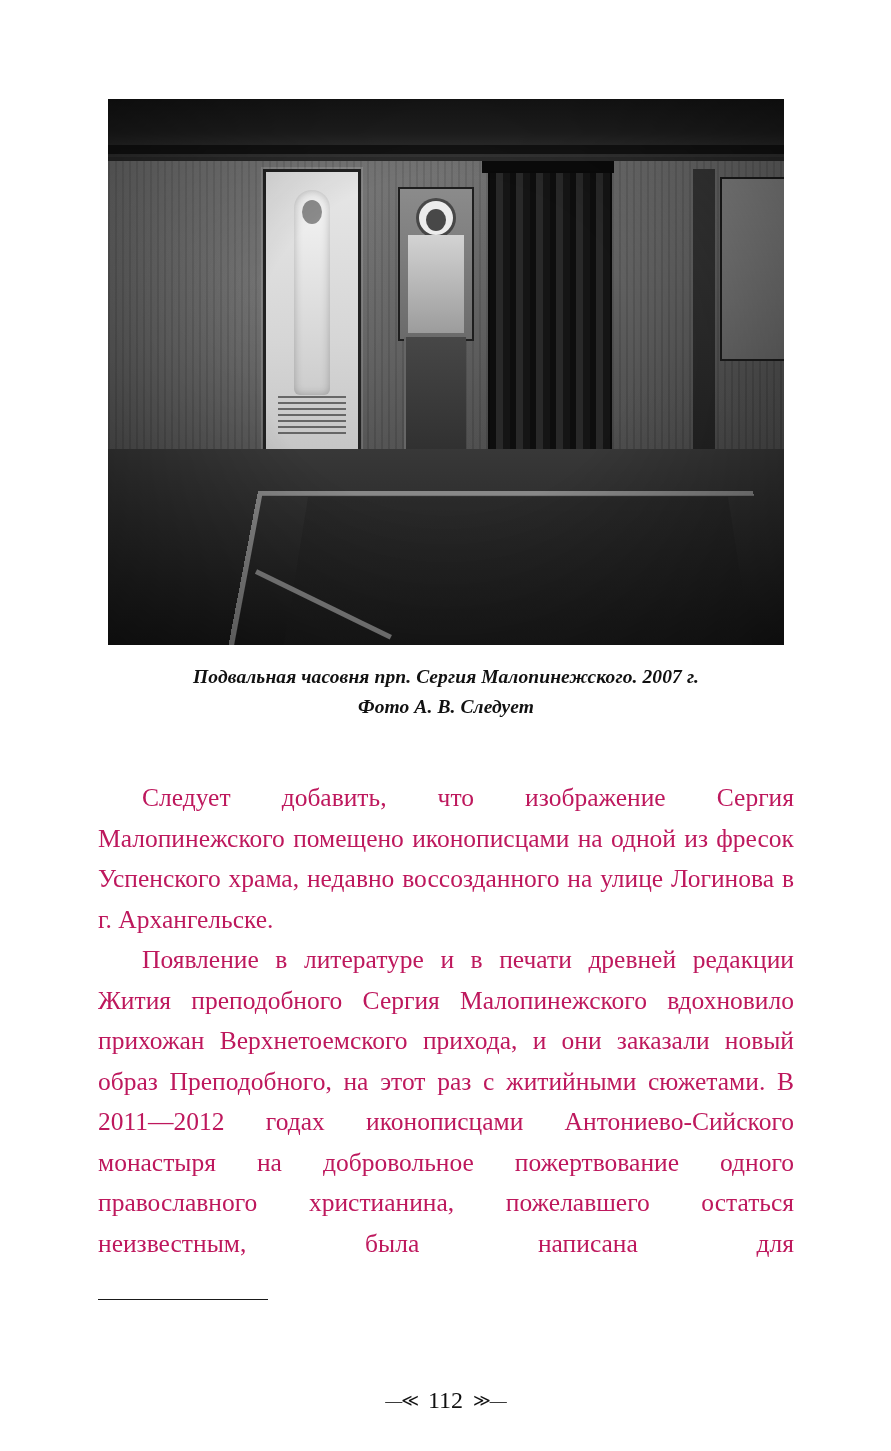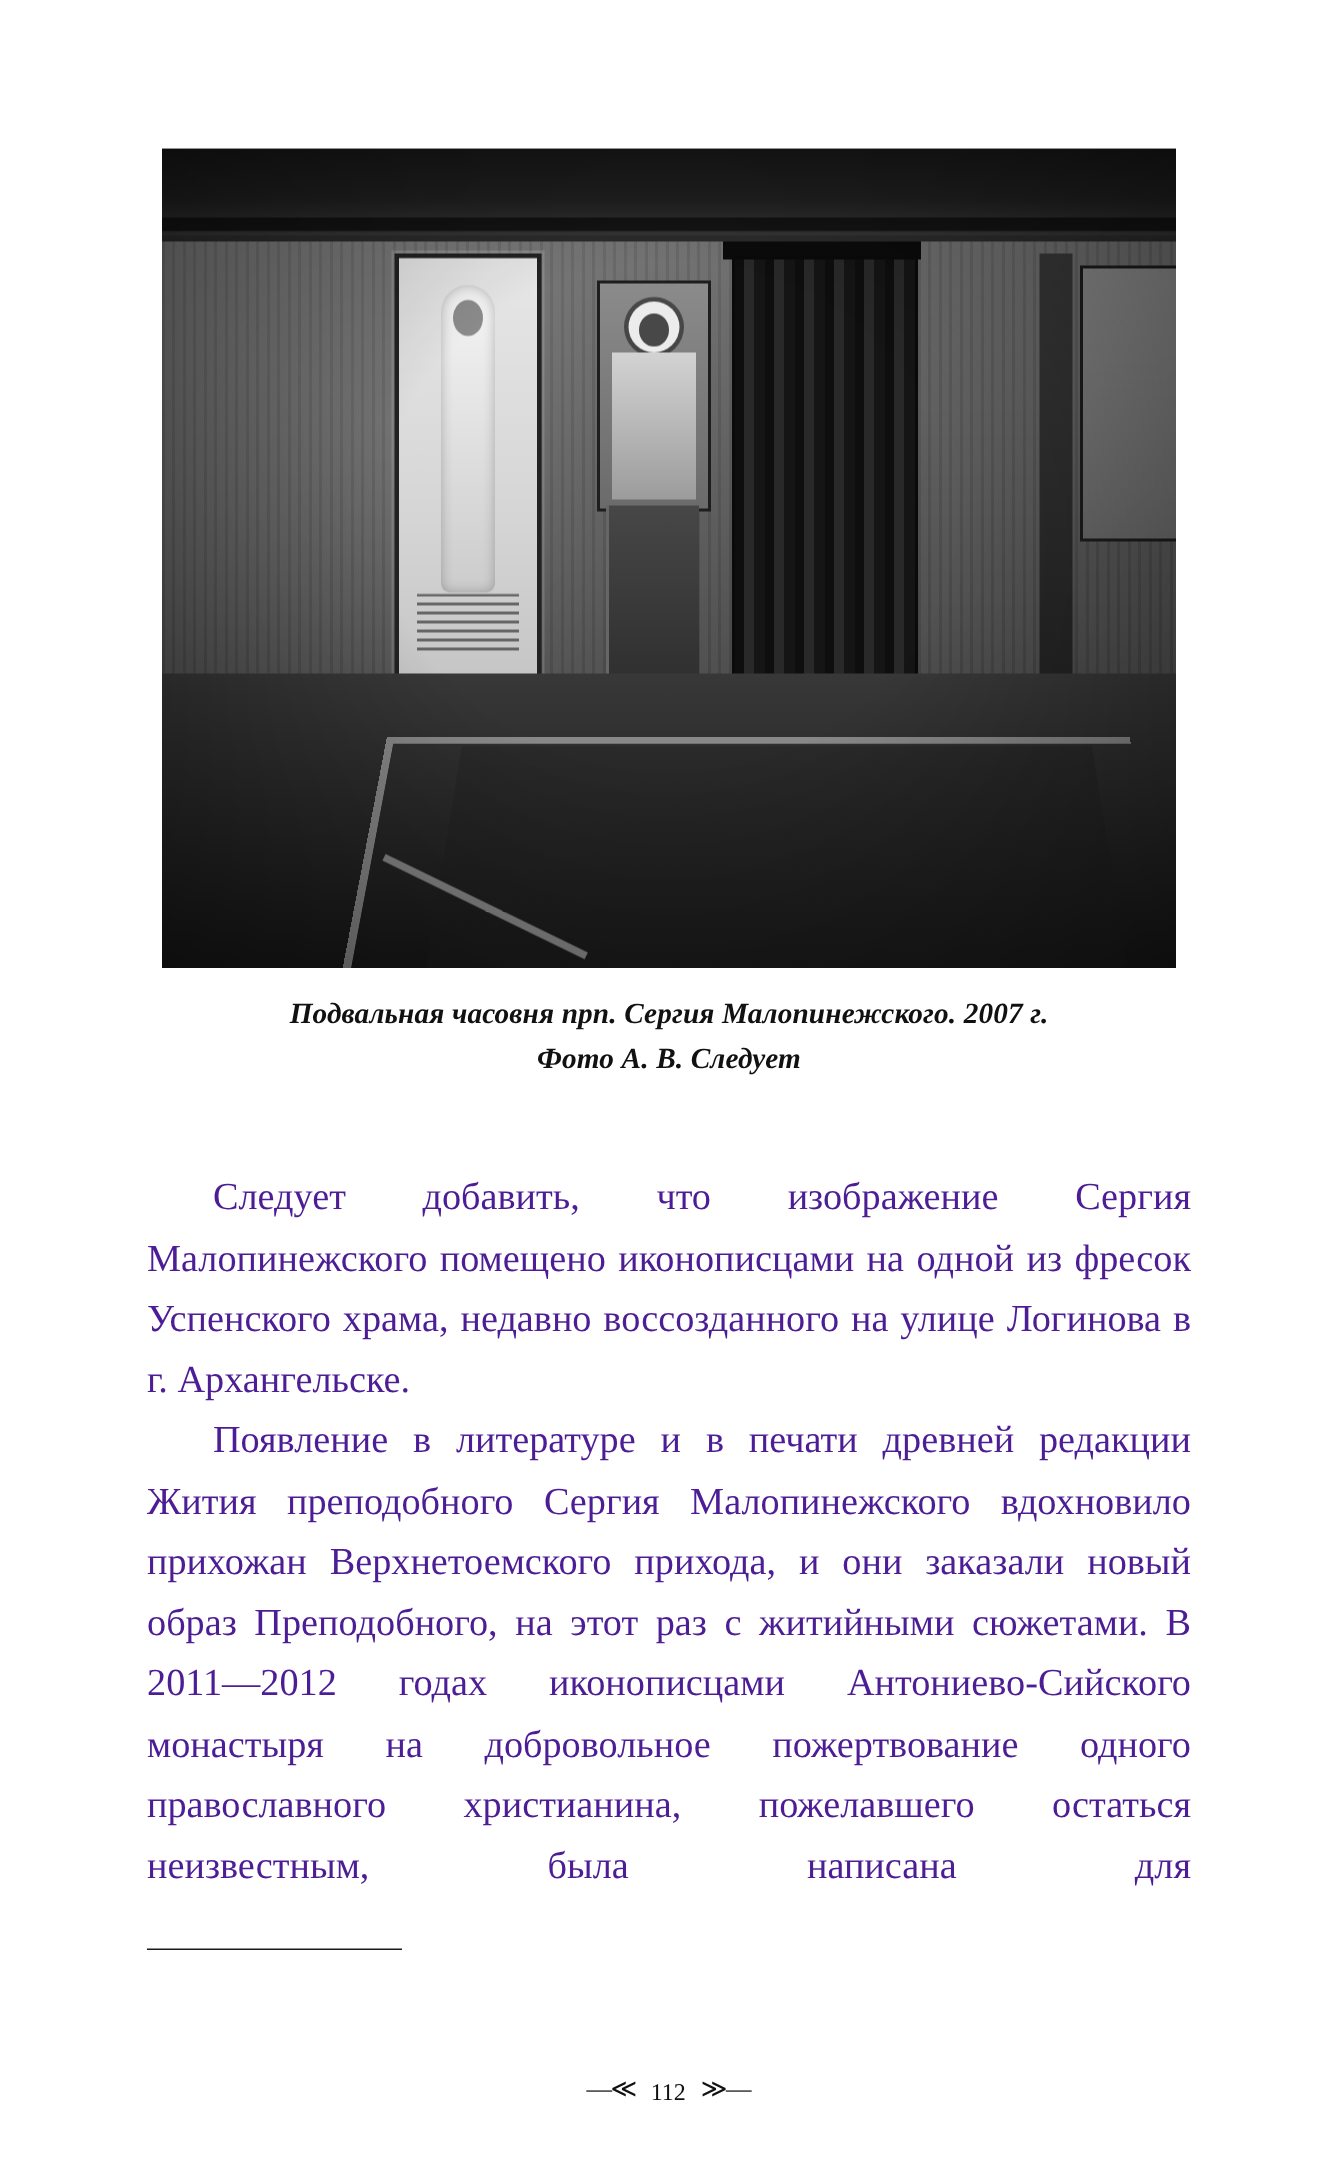--- a/index.html
+++ b/index.html
@@ -253,21 +253,21 @@
 
   
   .body-text {
     position: absolute;
     left: 98px;
     top: 778px;
     width: 696px;
     font-size: 25.5px;
     line-height: 40.5px;
     text-align: justify;
-    color: #4c1d95;
+    color: #be185d;
   }
   .body-text p {
     margin: 0;
     text-indent: 44px;
     text-align: justify;
     text-align-last: justify;
   }
   .body-text p.natural {
     text-align-last: left;
   }
@@ -304,21 +304,21 @@
   }
   .folio .orn {
     display: inline-block;
     font-size: 17px;
     vertical-align: 2px;
     letter-spacing: -1px;
   }
   .folio .num {
     display: inline-block;
     padding: 0 10px;
-    font-size: 16px;
+    font-size: 24px;
     margin-top: 19px;
   }
 </style>
 </head>
 <body>
 
 <div class="page">
 
   <div class="figure">
     <div class="photo">

